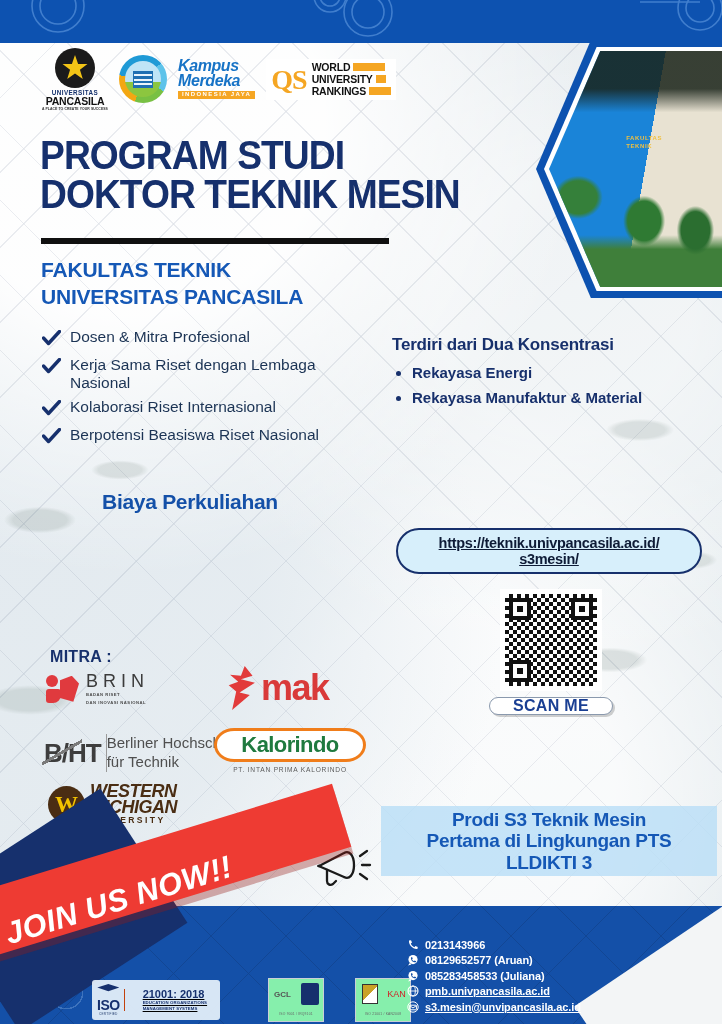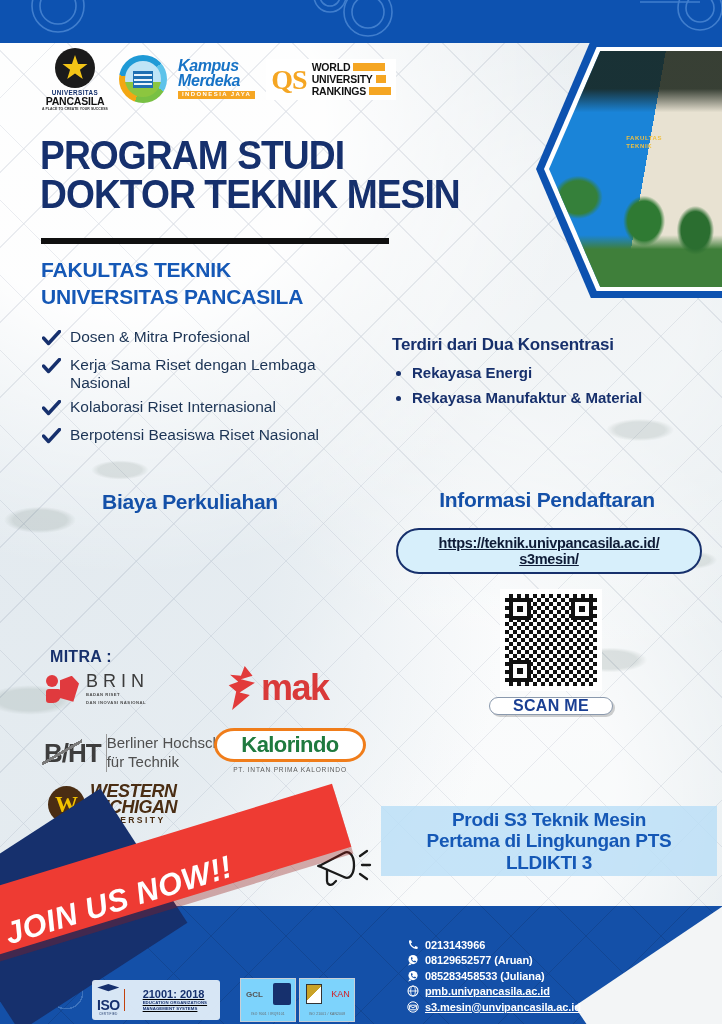--- a/index.html
+++ b/index.html
@@ -320,21 +320,21 @@
     clip-path: polygon(50% 0, 100% 45%, 50% 90%, 0 45%);
   }
   .iso .lft { display: flex; flex-direction: column; align-items: center; }
   .iso .lft .t { font-size: 14px; font-weight: 800; color: #16306d; letter-spacing: -.5px; line-height: 1;}
   .iso .lft .u { font-size: 3.2px; color: #2b4472; letter-spacing: .2px;}
   .iso .rgt { border-left: 1px solid #c2410c; padding-left: 18px; text-decoration: underline; }
   .iso .rgt .n { font-size: 11px; font-weight: 800; color: #16306d; line-height: 1.05;}
   .iso .rgt .d { font-size: 4.3px; font-weight: 700; color: #16306d; line-height: 1.3; letter-spacing: .1px;}
 
   .certs { position: absolute; left: 240px; top: 978px; display: flex; gap: 3px; }
-  .cert-card { width: 56px; height: 44px; background: #7dd3fc; border: 1px solid #c9cfd6; position: relative; }
+  .cert-card { width: 56px; height: 44px; background: #86efac; border: 1px solid #c9cfd6; position: relative; margin-left: 28px; }
   .cert-card .row { display: flex; height: 30px; }
   .cert-card .half { flex: 1; display: flex; align-items: center; justify-content: center; font-size: 8px; font-weight: 700; color: #555;}
   .cert-card .foot { font-size: 3.3px; text-align: center; color: #666; letter-spacing: .2px; margin-top: 3px;}
   .cert-card .kan { font-size: 9px; font-weight: 400; color: #d11f26; }
   .cert-card .ukas { width: 18px; height: 22px; background: #16306d; border-radius: 2px; }
   .cert-card .gold { width: 16px; height: 20px; background: linear-gradient(135deg,#c9a227 50%, #fff 50%); border: 1px solid #333;}
 
   
   .contacts { position: absolute; left: 406px; top: 938px; }
   .contact-row { display: flex; align-items: center; gap: 6px; margin-bottom: 2.5px; }
@@ -459,21 +459,20 @@
   <div class="konsen">
     <h3>Terdiri dari Dua Konsentrasi</h3>
     <ul>
       <li>Rekayasa Energi</li>
       <li>Rekayasa Manufaktur &amp; Material</li>
     </ul>
   </div>
 
   <div class="sec-head biaya-title">Biaya Perkuliahan</div>
 
-  <div class="sec-head info-title">Informasi Pendaftaran</div>
   <div class="url-box">
     <span>https://teknik.univpancasila.ac.id/<br>s3mesin/</span>
   </div>
 
   <div class="qr">
     <div class="grid"></div>
     <div class="fp" style="left:9px;top:9px"></div>
     <div class="fp" style="right:9px;top:9px"></div>
     <div class="fp" style="left:9px;bottom:9px"></div>
   </div>

